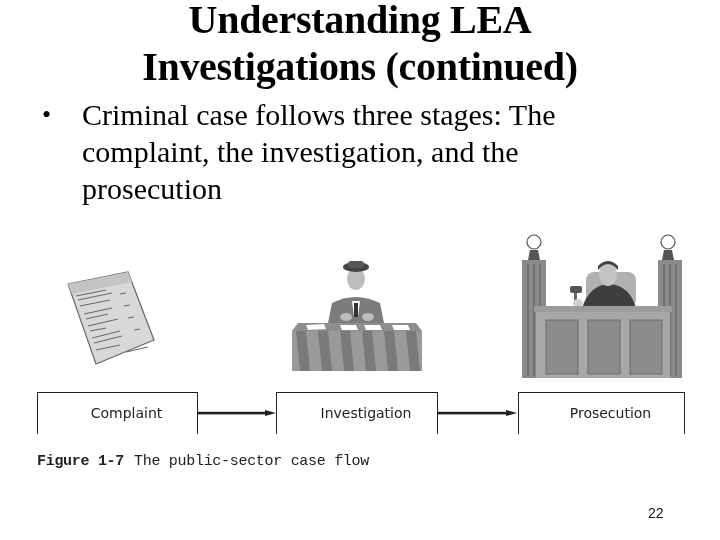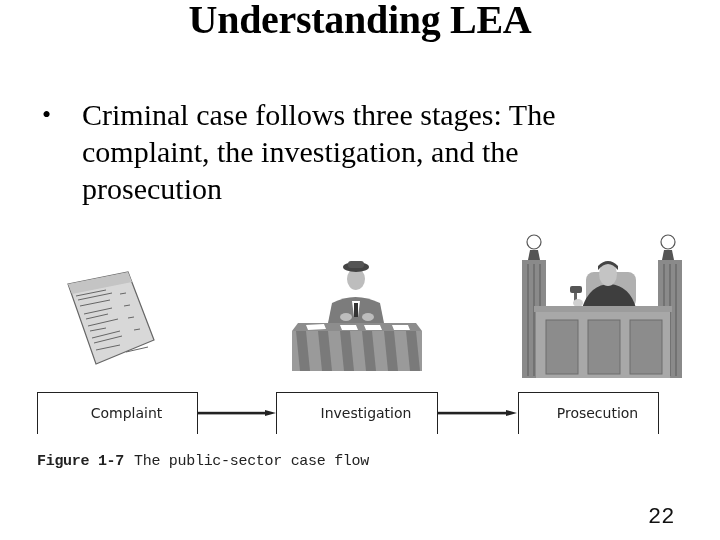--- a/index.html
+++ b/index.html
@@ -7,27 +7,28 @@
     .title { position: absolute; left: 0; top: -4px; width: 720px; text-align: center; font-family: "Liberation Serif", serif; font-weight: bold; font-size: 40px; line-height: 47px; letter-spacing: -0.3px; }
     .title div { white-space: nowrap; }
     .bullet { position: absolute; left: 42px; top: 96px; width: 600px; font-size: 30px; line-height: 37px; }
     .bullet .dot { position: absolute; left: 0; top: 0; font-size: 26px; }
     .bullet .text { position: absolute; left: 28px; top: 0; width: 540px; margin-left: 12px; }
     .illus { position: absolute; }
     .flow-box { position: absolute; top: 392px; height: 42px; border-top: 1.5px solid #222; border-left: 1.5px solid #222; border-right: 1.5px solid #222; box-sizing: border-box; display: flex; align-items: center; justify-content: center; font-family: "DejaVu Sans", sans-serif; font-size: 14px; color: #222; padding-bottom: 2px; padding-left: 18px; }
     .arrow { position: absolute; top: 410px; height: 6px; }
     .caption { position: absolute; left: 37px; top: 453px; font-family: Liberation Mono, monospace; font-size: 15px; color: #222; white-space: nowrap; letter-spacing: -0.3px; }
     .caption .fig { font-weight: bold; margin-right: 10px; }
-    .page-num { position: absolute; left: 648px; top: 505px; font-family: Liberation Mono, monospace; font-size: 22px; color: #111; }
+    .page-num { position: absolute; left: 648px; top: 505px; font-family: Liberation Sans, sans-serif; font-size: 14px; color: #111; }
   </style>
 </head>
 <body>
 
 <div class="title">
   <div>Understanding LEA</div>
+  <div>Investigations (continued)</div>
 </div>
 
 <div class="bullet">
   <span class="dot">•</span>
   <span class="text">Criminal case follows three stages: The complaint, the investigation, and the prosecution</span>
 </div>
 
 <svg class="illus" style="left:62px; top:268px;" width="100" height="105" viewBox="0 0 100 105">
   <polygon points="6,16 66,4 92,72 34,96" fill="#d8d8d8" stroke="#666" stroke-width="1.2"></polygon>
   <polygon points="6,16 66,4 70,14 10,26" fill="#c4c4c4"></polygon>
@@ -117,21 +118,21 @@
     <rect x="112" y="90" width="32" height="54"></rect>
   </g>
 </svg>
 
 <div class="flow-box" style="left:37px; width:161px;">
   <span>Complaint</span>
 </div>
 <div class="flow-box" style="left:276px; width:162px;">
   <span>Investigation</span>
 </div>
-<div class="flow-box" style="left:518px; width:141px;">
+<div class="flow-box" style="left:518px; width:167px;">
   <span>Prosecution</span>
 </div>
 
 <svg class="arrow" style="left:197px; width:80px;" viewBox="0 0 80 6" preserveAspectRatio="none">
   <rect x="0" y="1.8" width="70" height="2.6" fill="#222"></rect>
   <polygon points="68,0 79,3 68,6" fill="#222"></polygon>
 </svg>
 <svg class="arrow" style="left:437px; width:81px;" viewBox="0 0 81 6" preserveAspectRatio="none">
   <rect x="0" y="1.8" width="71" height="2.6" fill="#222"></rect>
   <polygon points="69,0 80,3 69,6" fill="#222"></polygon>

